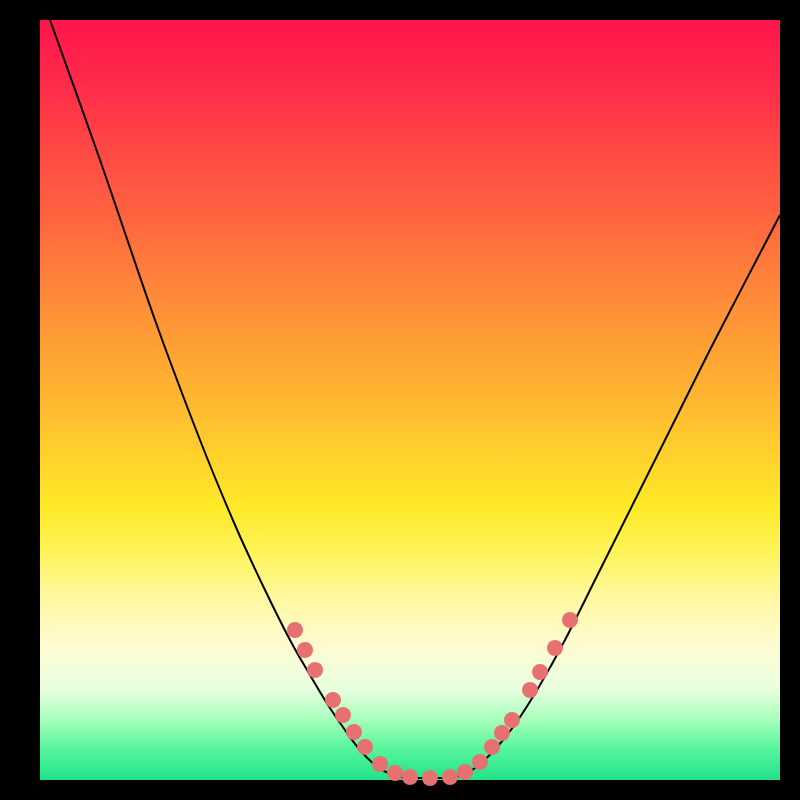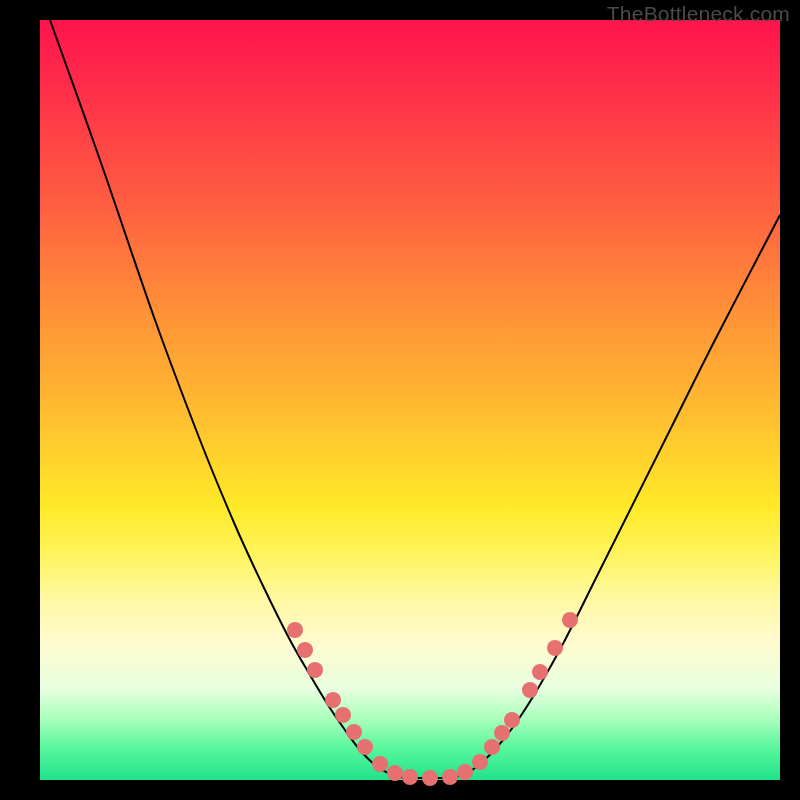--- a/index.html
+++ b/index.html
@@ -101,14 +101,13 @@
           <circle class="marker" cx="452" cy="727" r="8"></circle>
           <circle class="marker" cx="462" cy="713" r="8"></circle>
           <circle class="marker" cx="472" cy="700" r="8"></circle>
           <circle class="marker" cx="490" cy="670" r="8"></circle>
           <circle class="marker" cx="500" cy="652" r="8"></circle>
           <circle class="marker" cx="515" cy="628" r="8"></circle>
           <circle class="marker" cx="530" cy="600" r="8"></circle>
         </g>
     </svg>
   </div>
-  <div class="watermark">TheBottleneck.com</div>
 </div>
 
 </body></html>

